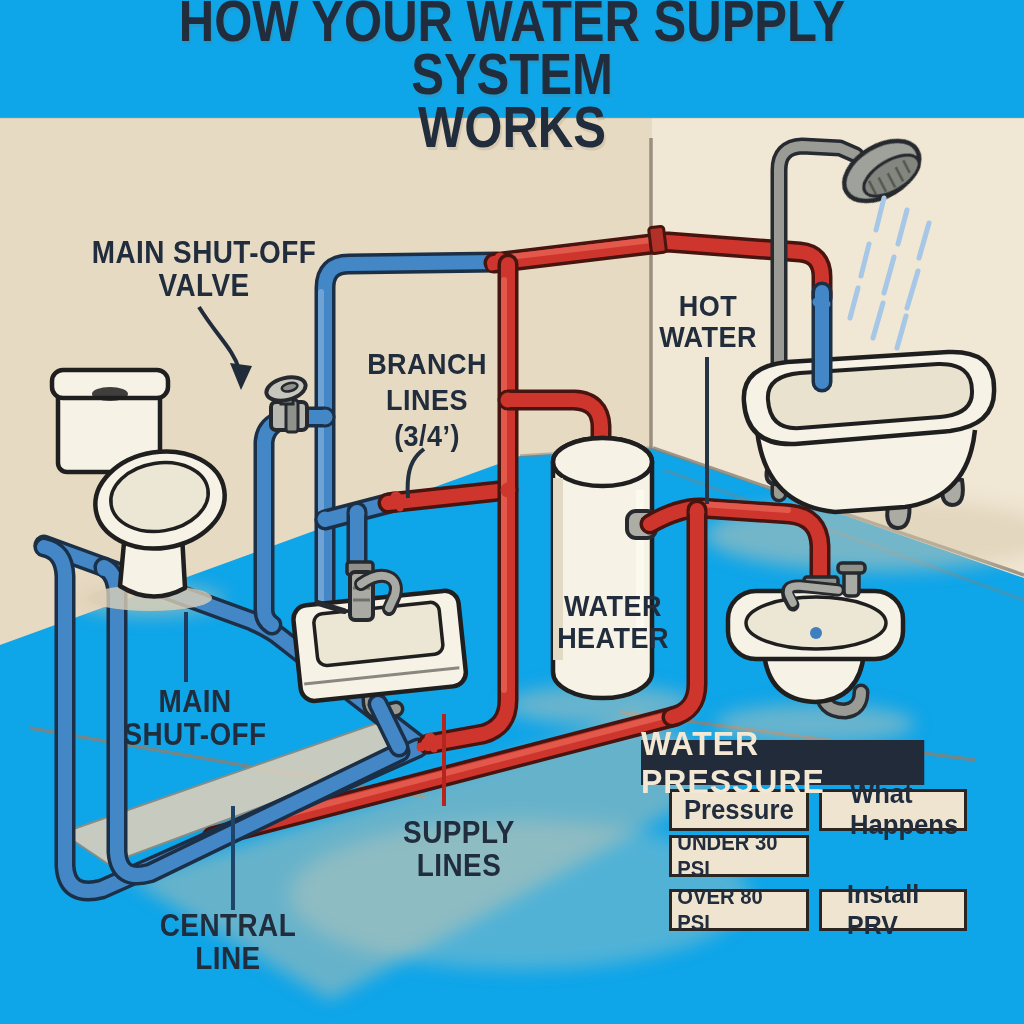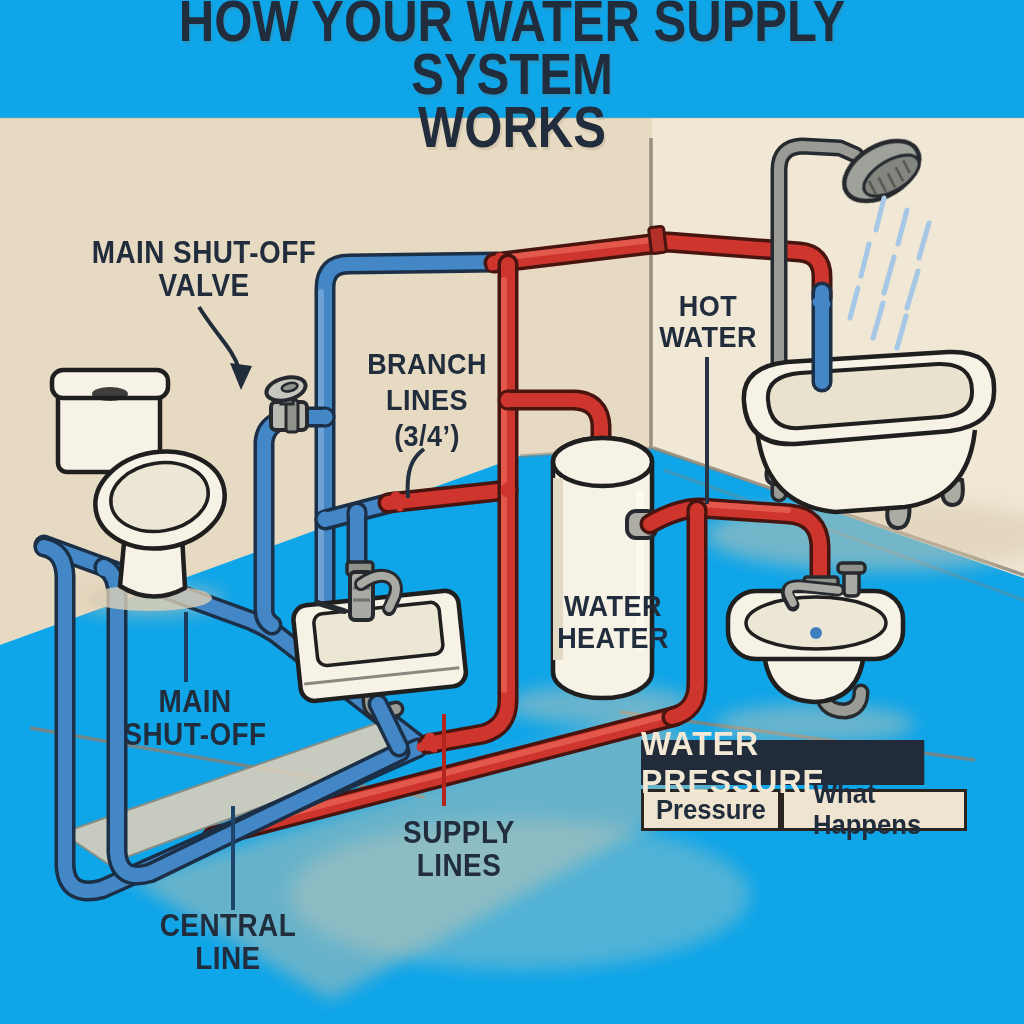--- a/index.html
+++ b/index.html
@@ -36,21 +36,21 @@
   }
 
   
   .ptable { position:absolute; left:641px; top:740px; width:326px; z-index:6; }
   .pt-header {
     width:292px; height:45px; background:#212B39; color:#F2E8D4;
     display:flex; align-items:center; justify-content:center;
     font-size:33px; font-weight:bold; letter-spacing:1px;
     transform:scaleX(.97); transform-origin:left;
   }
-  .pt-row { display:grid; grid-template-columns:140px 1fr; gap:0; margin-top:4px; }
+  .pt-row { display:grid; grid-template-columns:140px 1fr; gap:10px; margin-top:4px;margin-left:28px; }
   .pt-cell {
     background:#EEE4D0; border:3px solid #2B2521; height:36px;
     display:flex; align-items:center; color:#212D3C;
   }
   .pt-center { justify-content:center; }
   .pt-left   { padding-left:25px; }
   .pt-colhead { font-size:27px; font-weight:bold; transform:scaleX(.95); }
   .pt-psi     { font-size:22px; font-weight:bold; transform:scaleX(.92); }
   .pt-effect  { font-size:26px; font-weight:bold; transform:scaleX(.96); transform-origin:left; }
   .pt-cell .pt-colhead, .pt-cell .pt-psi { transform-origin:center; }
@@ -304,20 +304,31 @@
   <div class="pt-header">WATER PRESSURE</div>
   <div class="pt-row">
     <div class="pt-cell pt-center">
           <span class="pt-colhead">Pressure</span>
         </div>
     <div class="pt-cell pt-left">
           <span class="pt-colhead">What Happens</span>
         </div>
   </div>
   <div class="pt-row">
-  </div>
-  <div class="pt-row">
-  </div>
-  <div class="pt-row">
+    <div class="pt-cell pt-center">
+          <span class="pt-psi">UNDER 30 PSI</span>
+        </div>
+  </div>
+  <div class="pt-row">
+  </div>
+  <div class="pt-row">
+  </div>
+  <div class="pt-row">
+    <div class="pt-cell pt-center">
+          <span class="pt-psi">OVER 80 PSI</span>
+        </div>
+    <div class="pt-cell pt-left">
+          <span class="pt-effect">Install PRV</span>
+        </div>
   </div>
 </div>
 
 </div>
 
 </body></html>

